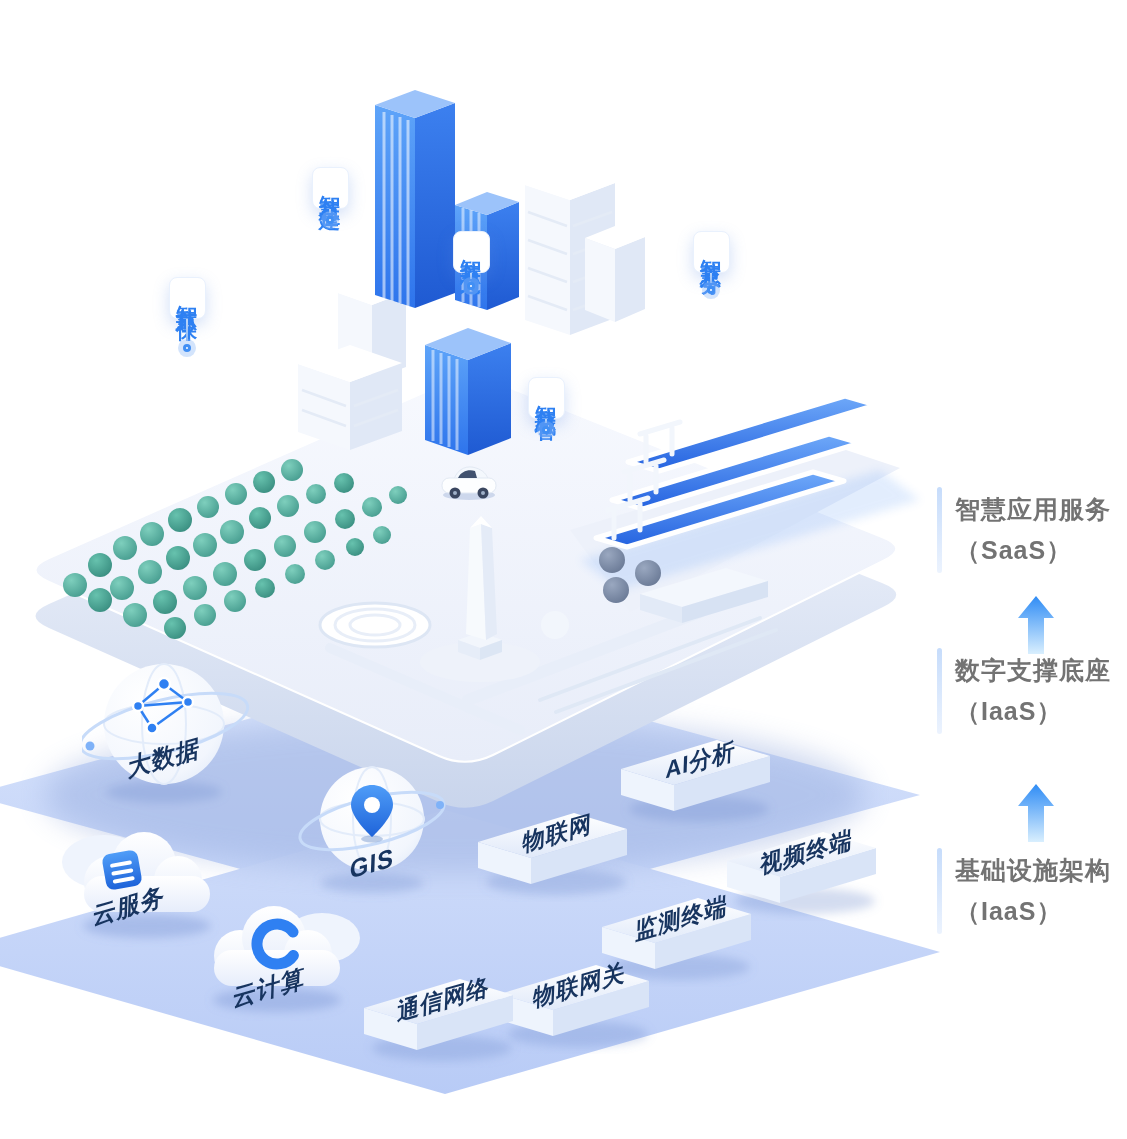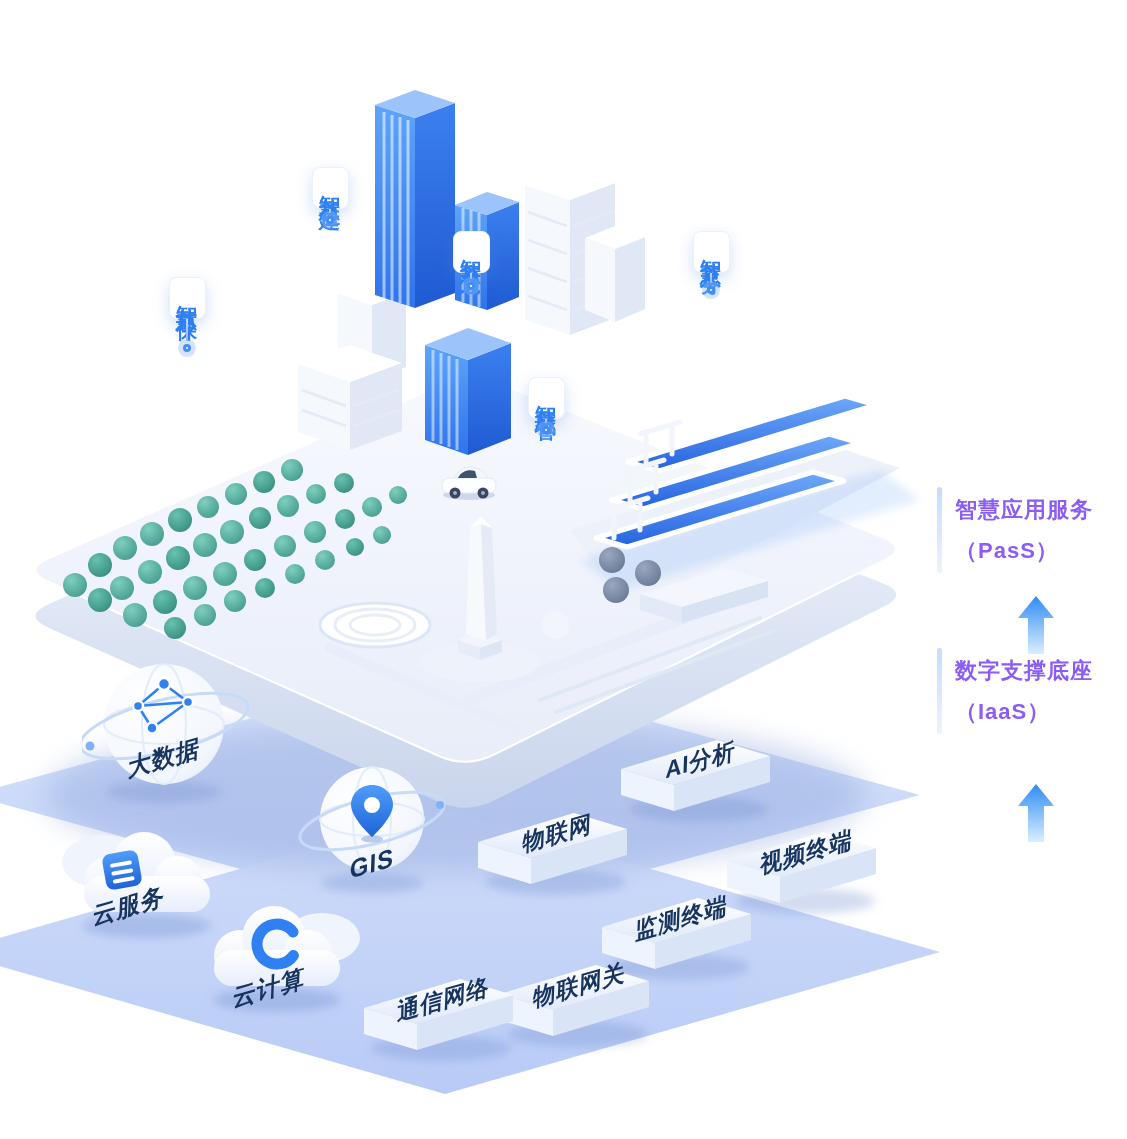--- a/index.html
+++ b/index.html
@@ -20,21 +20,21 @@
                box-shadow:0 6px 16px rgba(92,140,226,.28);padding:10px 7px}
   .callout-box span{display:block;writing-mode:vertical-rl;font-size:21px;font-weight:600;
                     color:#2e80f2;letter-spacing:5px;line-height:1}
   .callout-line{width:2px;background:linear-gradient(180deg,#bcd6f9,#8db9f4)}
   .callout-dot{width:8px;height:8px;margin-top:3px;border:3px solid #418ff4;border-radius:50%;
                background:#fff;box-shadow:0 0 0 5px rgba(140,185,247,.38)}
 
   .legend-block{position:absolute;left:937px;width:190px;padding:4px 0 4px 18px}
   .legend-bar{position:absolute;left:0;top:2px;bottom:2px;width:5px;border-radius:3px;
               background:linear-gradient(180deg,#c6dcfb,#ecf3fe)}
-  .legend-title{font-size:22px;font-weight:600;color:#8b5cf6;line-height:41px;letter-spacing:1px}
+  .legend-title{font-size:25px;font-weight:600;color:#737373;line-height:41px;letter-spacing:1px}
   .arrow{position:absolute}
 </style>
 </head>
 <body>
 
 <div class="stage">
 
   <svg class="scene" width="1127" height="1139" viewBox="0 0 1127 1139">
     <defs>
       <linearGradient id="gPlane1" x1="0" y1="0" x2="0" y2="1">
@@ -465,31 +465,36 @@
     <div class="callout-box">
       <span>智慧水务</span>
     </div>
     <div class="callout-line" style="height:10px"></div>
     <div class="callout-dot"></div>
   </div>
 
   <div class="legend-block" style="top:485px">
     <div class="legend-bar"></div>
     <div class="legend-title">智慧应用服务</div>
-    <div class="legend-title">（PasS）</div>
+    <div class="legend-title">（SaaS）</div>
   </div>
 
   <svg class="arrow" style="left:1018px;top:596px" width="36" height="58">
     <polygon points="18,0 36,22 26,22 26,58 10,58 10,22 0,22" fill="url(#gArrow)"></polygon>
   </svg>
 
   <div class="legend-block" style="top:646px">
     <div class="legend-bar"></div>
     <div class="legend-title">数字支撑底座</div>
     <div class="legend-title">（IaaS）</div>
   </div>
 
   <svg class="arrow" style="left:1018px;top:784px" width="36" height="58">
     <polygon points="18,0 36,22 26,22 26,58 10,58 10,22 0,22" fill="url(#gArrow)"></polygon>
   </svg>
 
+  <div class="legend-block" style="top:846px">
+    <div class="legend-bar"></div>
+    <div class="legend-title">基础设施架构</div>
+    <div class="legend-title">（IaaS）</div>
+  </div>
 
 </div>
 
 </body></html>

